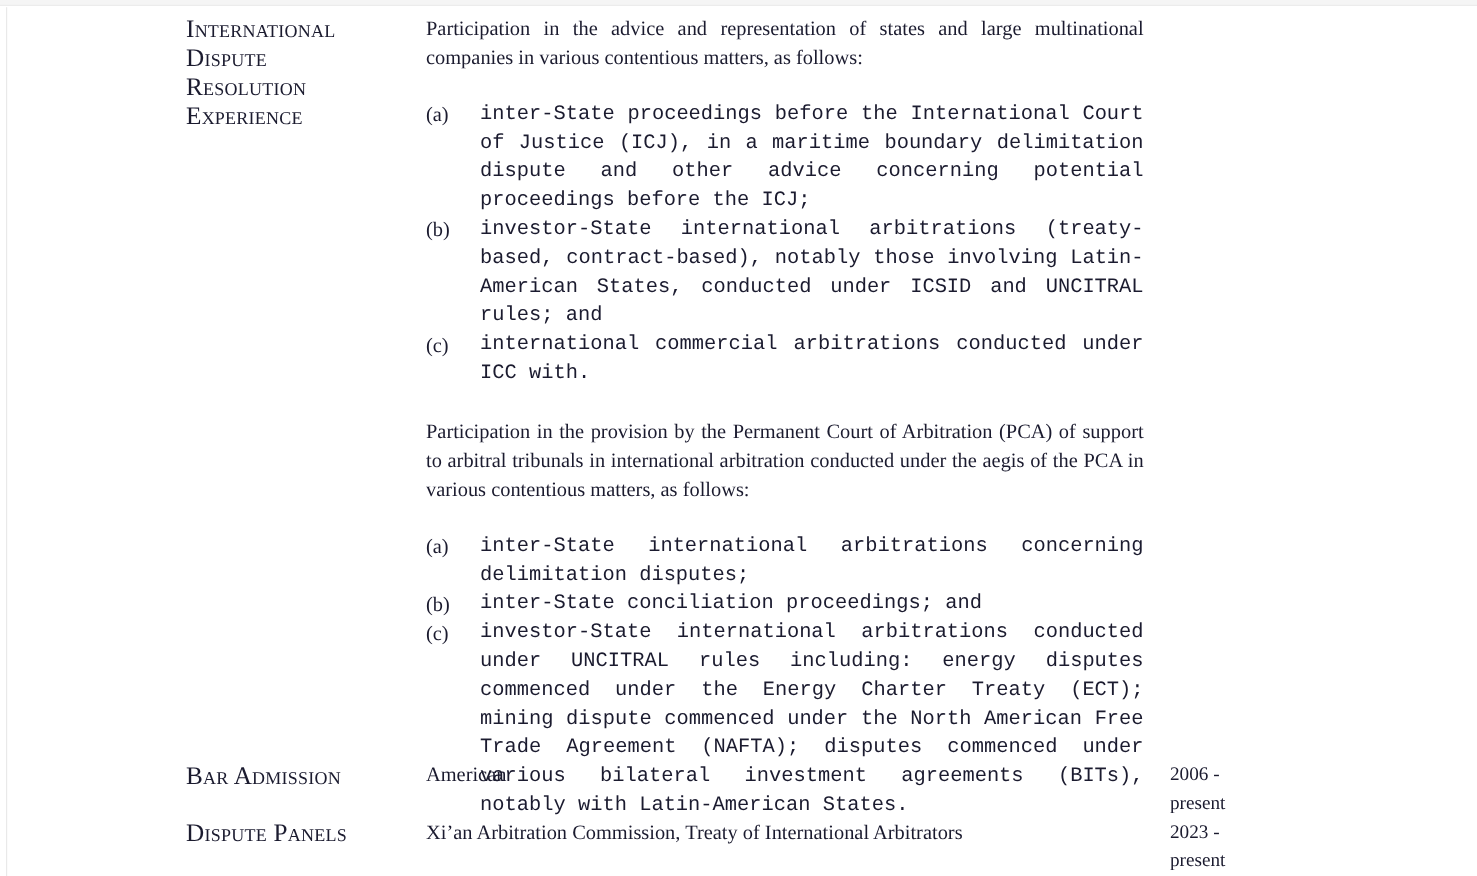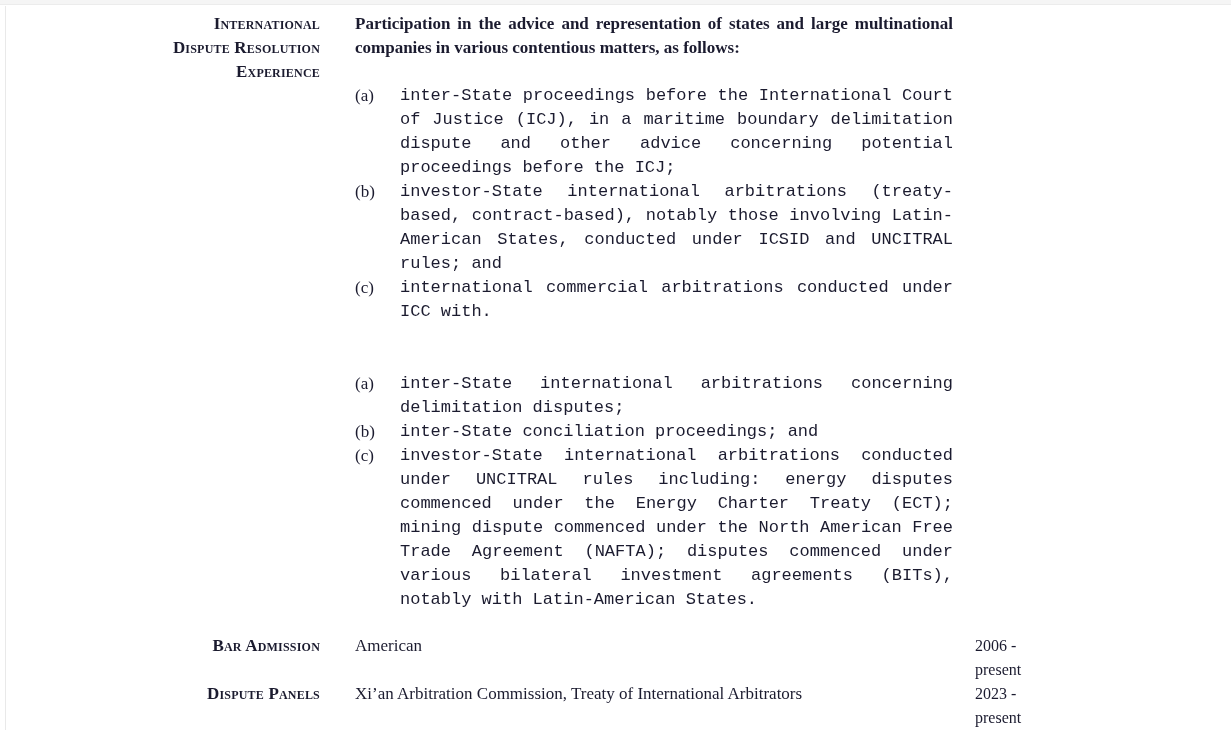--- a/index.html
+++ b/index.html
@@ -28,42 +28,41 @@
     position: absolute;
     left: 5px; top: 6px;
     width: 1px; height: 724px;
     background: #e9e9e9;
   }
   section.row { position: absolute; left: 0; width: 1231px; }
   .label-col {
     position: absolute;
     left: 155px; top: 0;
     width: 165px;
-    font-weight: bold;
+    font-weight: normal;
     font-variant: small-caps;
-    font-size: 17px;
+    font-size: 21px;
     line-height: 24px;
     letter-spacing: 0.2px;
-    text-align: right;
   }
   .body-col {
     position: absolute;
     left: 355px; top: 0;
     width: 598px;
     font-size: 17px;
     line-height: 24px;
   }
   .date-col {
     position: absolute;
     left: 975px; top: 0;
     width: 72px;
     font-size: 16px;
     line-height: 24px;
   }
-  p.para { text-align: justify; font-weight: bold; }
+  p.para { text-align: justify; }
   .gap { height: 24px; }
   .list { width: 100%; }
   .li { display: flex; }
   .li .marker { flex: 0 0 45px; }
   .li .litext { flex: 1 1 auto; text-align: justify; font-family: Liberation Mono, monospace; }
 </style>
 </head>
 <body>
 
 <div class="page">
@@ -83,20 +82,21 @@
         <div class="li">
           <span class="marker">(b)</span>
           <span class="litext">investor-State international arbitrations (treaty-based, contract-based), notably those involving Latin-American States, conducted under ICSID and UNCITRAL rules; and</span>
         </div>
         <div class="li">
           <span class="marker">(c)</span>
           <span class="litext">international commercial arbitrations conducted under ICC with.</span>
         </div>
       </div>
       <div class="gap"></div>
+      <p class="para">Participation in the provision by the Permanent Court of Arbitration (PCA) of support to arbitral tribunals in international arbitration conducted under the aegis of the PCA in various contentious matters, as follows:</p>
       <div class="gap"></div>
       <div class="list">
         <div class="li">
           <span class="marker">(a)</span>
           <span class="litext">inter-State international arbitrations concerning delimitation disputes;</span>
         </div>
         <div class="li">
           <span class="marker">(b)</span>
           <span class="litext">inter-State conciliation proceedings; and</span>
         </div>

